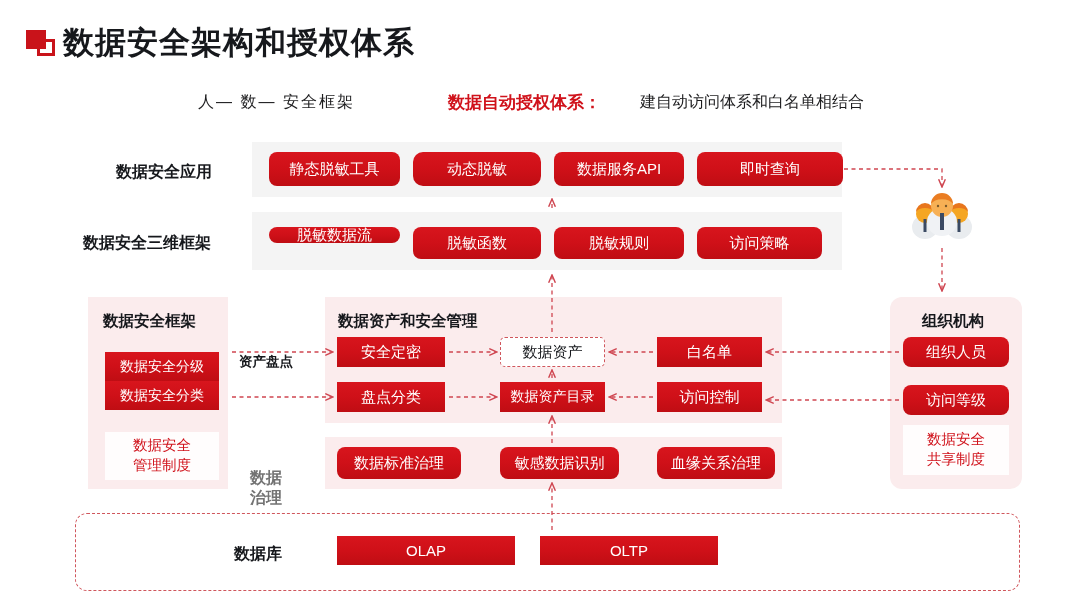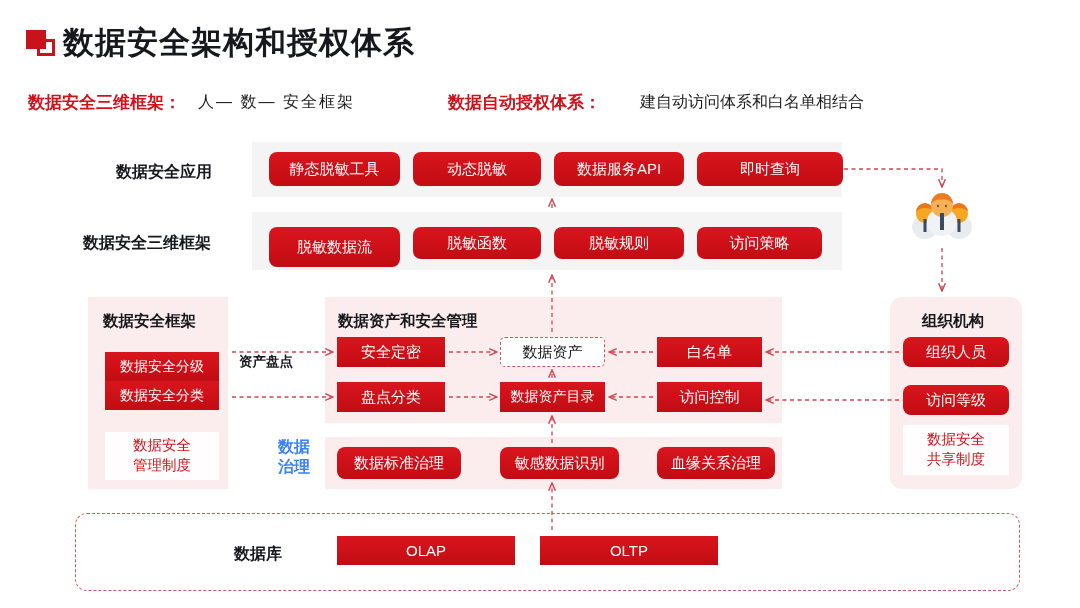--- a/index.html
+++ b/index.html
@@ -86,22 +86,22 @@
     display:flex;align-items:center;justify-content:center;
     font-size:15px;white-space:nowrap;
     border:1.4px dashed #d0565c;border-radius:5px;box-sizing:border-box;
   }
 
   
   .caption{
     position:absolute;font-size:13.5px;font-weight:bold;color:#16181c;white-space:nowrap;
   }
   .stack-label{
-    position:absolute;font-size:16px;font-weight:bold;color:#3b82f6;
-    line-height:1.25;text-align:right;
+    position:absolute;font-size:16px;font-weight:bold;color:#737373;
+    line-height:1.25;text-align:left;margin-top:31px;
   }
 
   
   .db-container{
     position:absolute;border:1.6px dashed #d0565c;border-radius:12px;box-sizing:border-box;
     background:transparent;
   }
 
   
   .arrows{position:absolute;left:0;top:0;width:1080px;height:608px;pointer-events:none;}
@@ -114,38 +114,37 @@
 
 <div class="stage">
 
   <div class="logo-mark">
     <div class="sq-fill"></div>
     <div class="sq-out"></div>
   </div>
   <div class="page-title">数据安全架构和授权体系</div>
 
   <div class="subtitle-row">
-    <span class="sub-key" id="subkey1">数据安全三维框架：</span>
     <span class="sub-val" id="subval1">人— 数— 安全框架</span>
     <span class="sub-key" id="subkey2">数据自动授权体系：</span>
     <span class="sub-val" id="subval2">建自动访问体系和白名单相结合</span>
   </div>
 
   <div class="band" style="left:252px;top:142px;width:590px;height:55px;"></div>
   <div class="row-label" style="left:116px;top:162px;">数据安全应用</div>
 
   <div class="chip r8" style="left:269px;top:152px;width:131px;height:34px;">静态脱敏工具</div>
-  <div class="chip r8" style="left:413px;top:152px;width:128px;height:34px;">动态脱敏</div>
+  <div class="chip r8" style="left:413px;top:152px;width:128px;height:34px;border-radius:10px;">动态脱敏</div>
   <div class="chip r8" style="left:554px;top:152px;width:130px;height:34px;">数据服务API</div>
   <div class="chip r8" style="left:697px;top:152px;width:146px;height:34px;">即时查询</div>
 
   <div class="band" style="left:252px;top:212px;width:590px;height:58px;"></div>
   <div class="row-label" style="left:83px;top:233px;">数据安全三维框架</div>
 
-  <div class="chip r8" style="left:269px;top:227px;width:131px;height:40px;">脱敏数据流</div>
+  <div class="chip r8" style="left:269px;top:227px;width:131px;height:16px;">脱敏数据流</div>
   <div class="chip r8" style="left:413px;top:227px;width:128px;height:32px;">脱敏函数</div>
   <div class="chip r8" style="left:554px;top:227px;width:130px;height:32px;">脱敏规则</div>
   <div class="chip r8" style="left:697px;top:227px;width:125px;height:32px;">访问策略</div>
 
   <div class="panel-pink" style="left:88px;top:297px;width:140px;height:192px;"></div>
   <div class="panel-title" style="left:103px;top:311px;">数据安全框架</div>
 
   <div class="chip sq" style="left:105px;top:352px;width:114px;height:29px;font-size:14px;">数据安全分级</div>
   <div class="chip sq" style="left:105px;top:381px;width:114px;height:29px;font-size:14px;">数据安全分类</div>
 

